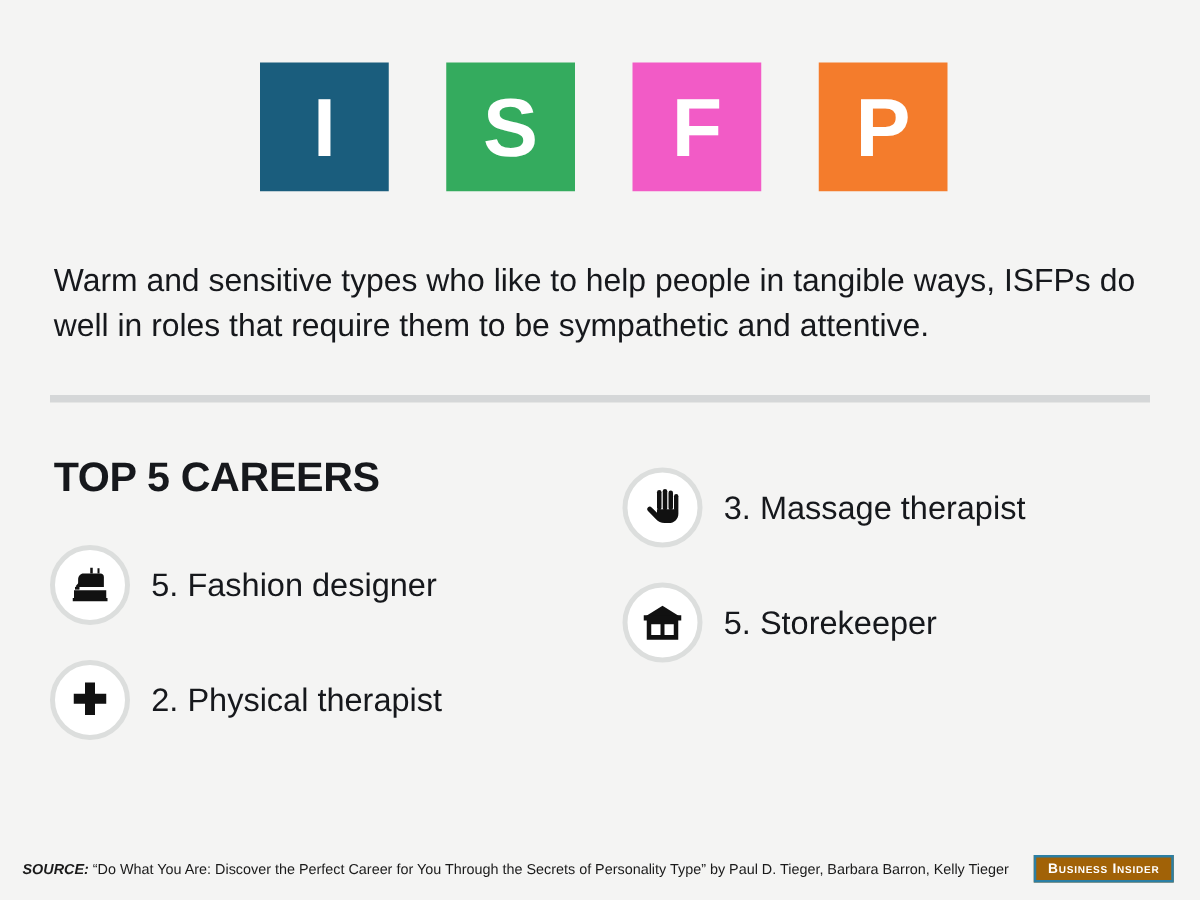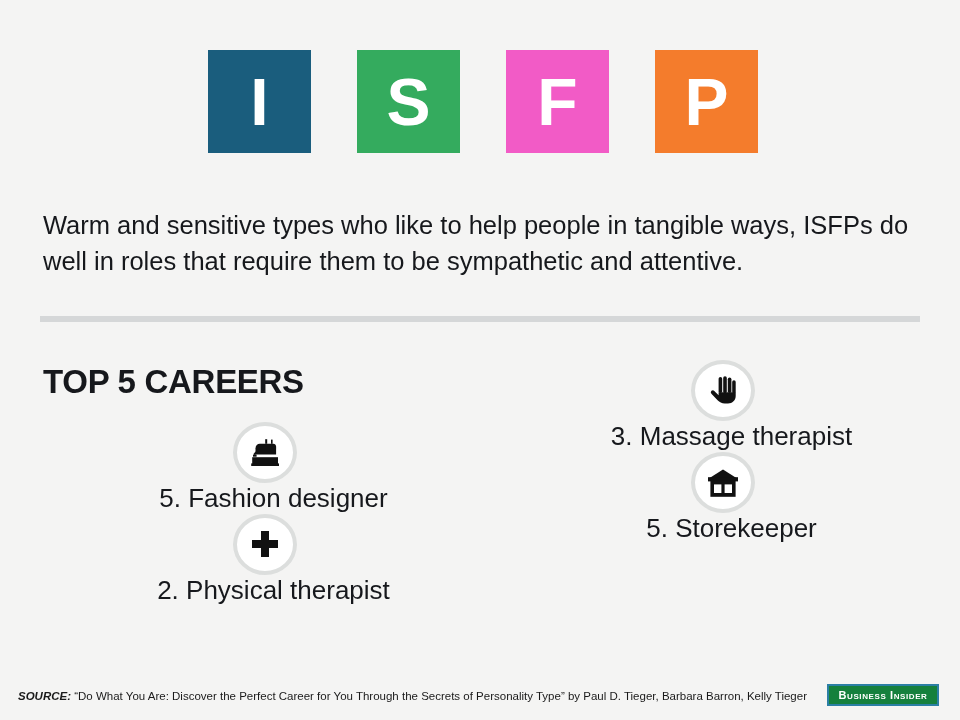--- a/index.html
+++ b/index.html
@@ -87,21 +87,20 @@
     margin: 0;
     padding-left: 3px;
     height: 62px;
     line-height: 44px;
   }
 
   .career-row {
     display: flex;
     align-items: center;
     height: 92px;
-    flex-direction: column;
   }
   .icon-badge {
     width: 64px;
     height: 64px;
     min-width: 64px;
     border-radius: 50%;
     background: #ffffff;
     border: 4px solid #dcdedd;
     box-sizing: border-box;
     display: flex;
@@ -247,16 +246,16 @@
       <div class="career-label">5. Storekeeper</div>
     </div>
   </div>
 </div>
 
 <div class="footer">
   <div class="source">
     <b>SOURCE:</b>
     <span>“Do What You Are: Discover the Perfect Career for You Through the Secrets of Personality Type” by Paul D. Tieger, Barbara Barron, Kelly Tieger</span>
   </div>
-  <div class="bi-logo" style="background: #15803d; justify-content: center;">
+  <div class="bi-logo" style="background: #a16207; justify-content: center;">
     <span>Business Insider</span>
   </div>
 </div>
 
 </body></html>

